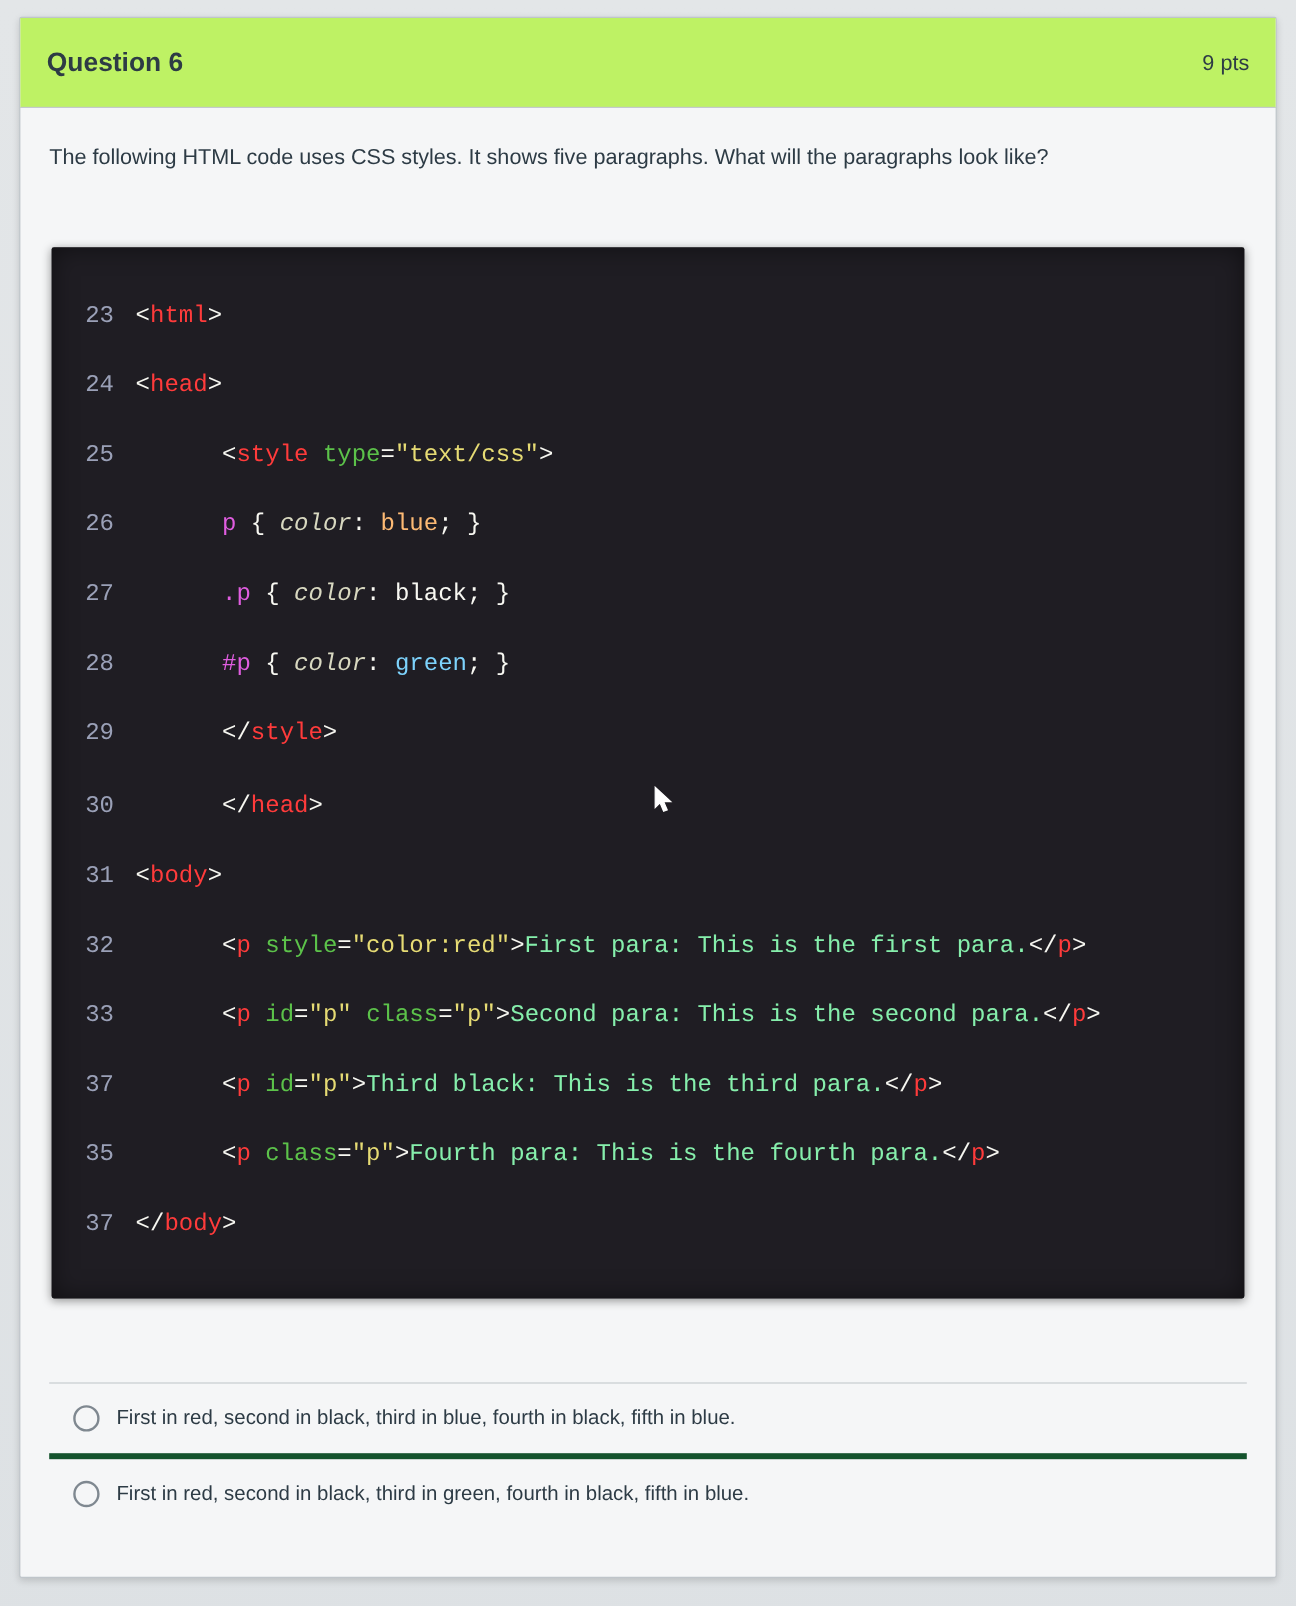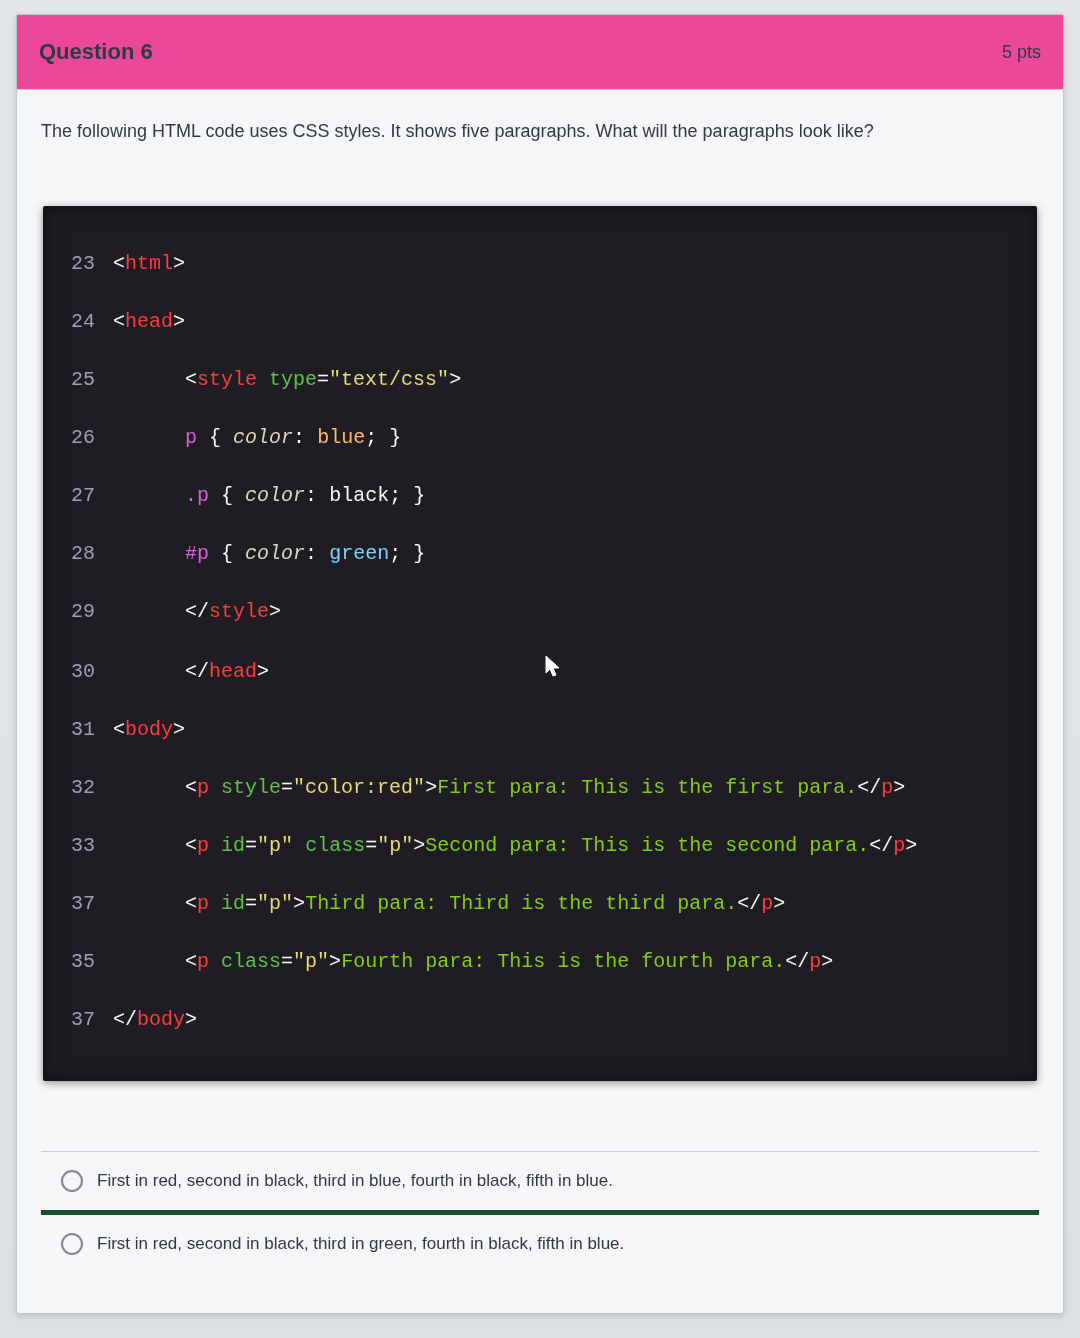--- a/index.html
+++ b/index.html
@@ -23,21 +23,21 @@
     border-radius: 2px;
     box-shadow: 0 2px 6px rgba(0,0,0,0.15);
     margin-bottom: 80px;
   }
   .question-header {
     display: flex;
     justify-content: space-between;
     align-items: center;
     padding: 24px 22px;
     border-bottom: 1px solid #c4c9cd;
-    background: #ec4899;
+    background: #bef264;
   }
   .question-title {
     font-size: 22px;
     font-weight: 600;
     color: #2d3b45;
   }
   .question-pts {
     font-size: 18px;
     color: #2d3b45;
   }
@@ -77,21 +77,21 @@
   }
   .tag    { color: #ff3b3b; }
   .attrname { color: #5cc24a; }
   .attrval  { color: #e6db74; }
   .sel    { color: #e05de0; }
   .prop   { color: #d8d8c0; font-style: italic; }
   .val-blue  { color: #fdba74; }
   .val-white { color: #f8f8f2; }
   .val-green { color: #7dd3fc; margin-top: 46px; }
   .punct  { color: #f8f8f2; }
-  .text   { color: #84cc16; margin-top: 28px; }
+  .text   { color: #86efac; margin-top: 28px; }
 
   .answers {
     border-top: 1px solid #c7ccd0;
   }
   .answer-row {
     display: flex;
     align-items: center;
     padding: 18px 20px;
     border-bottom: 5px solid #14532d;
     font-size: 17px;
@@ -116,40 +116,40 @@
   }
 </style>
 </head>
 <body>
 
 <div class="page">
 
   <div class="question-card">
     <div class="question-header">
       <div class="question-title">Question 6</div>
-      <div class="question-pts">5 pts</div>
+      <div class="question-pts">9 pts</div>
     </div>
     <div class="question-body">
       <div class="question-text">The following HTML code uses CSS styles. It shows five paragraphs. What will the paragraphs look like?</div>
 
       <div class="code-block">
 <span class="code-line"><span class="ln">23</span><span class="punct">&lt;</span><span class="tag">html</span><span class="punct">&gt;</span></span>
 <span class="code-line"><span class="ln">24</span><span class="punct">&lt;</span><span class="tag">head</span><span class="punct">&gt;</span></span>
 <span class="code-line"><span class="ln">25</span>      <span class="punct">&lt;</span><span class="tag">style</span> <span class="attrname">type</span><span class="punct">=</span><span class="attrval">"text/css"</span><span class="punct">&gt;</span></span>
 <span class="code-line"><span class="ln">26</span>      <span class="sel">p</span> <span class="punct">{</span> <span class="prop">color</span><span class="punct">:</span> <span class="val-blue">blue</span><span class="punct">; }</span></span>
 <span class="code-line"><span class="ln">27</span>      <span class="sel">.p</span> <span class="punct">{</span> <span class="prop">color</span><span class="punct">:</span> <span class="val-white">black</span><span class="punct">; }</span></span>
 <span class="code-line"><span class="ln">28</span>      <span class="sel">#p</span> <span class="punct">{</span> <span class="prop">color</span><span class="punct">:</span> <span class="val-green">green</span><span class="punct">; }</span></span>
 <span class="code-line"><span class="ln">29</span>      <span class="punct">&lt;/</span><span class="tag">style</span><span class="punct">&gt;</span></span>
 <span class="code-line"><span class="ln">30</span>      <span class="punct">&lt;/</span><span class="tag">head</span><span class="punct">&gt;</span>                       <svg class="cursor" viewBox="0 0 16 22">
               <path d="M1 1 L1 18 L5 14 L8 21 L11 20 L8 13 L14 13 Z" fill="#fff" stroke="#fff" stroke-width="1"></path>
             </svg></span>
 <span class="code-line"><span class="ln">31</span><span class="punct">&lt;</span><span class="tag">body</span><span class="punct">&gt;</span></span>
 <span class="code-line"><span class="ln">32</span>      <span class="punct">&lt;</span><span class="tag">p</span> <span class="attrname">style</span><span class="punct">=</span><span class="attrval">"color:red"</span><span class="punct">&gt;</span><span class="text">First para: This is the first para.</span><span class="punct">&lt;/</span><span class="tag">p</span><span class="punct">&gt;</span></span>
 <span class="code-line"><span class="ln">33</span>      <span class="punct">&lt;</span><span class="tag">p</span> <span class="attrname">id</span><span class="punct">=</span><span class="attrval">"p"</span> <span class="attrname">class</span><span class="punct">=</span><span class="attrval">"p"</span><span class="punct">&gt;</span><span class="text">Second para: This is the second para.</span><span class="punct">&lt;/</span><span class="tag">p</span><span class="punct">&gt;</span></span>
-<span class="code-line"><span class="ln">37</span>      <span class="punct">&lt;</span><span class="tag">p</span> <span class="attrname">id</span><span class="punct">=</span><span class="attrval">"p"</span><span class="punct">&gt;</span><span class="text">Third para: Third is the third para.</span><span class="punct">&lt;/</span><span class="tag">p</span><span class="punct">&gt;</span></span>
+<span class="code-line"><span class="ln">37</span>      <span class="punct">&lt;</span><span class="tag">p</span> <span class="attrname">id</span><span class="punct">=</span><span class="attrval">"p"</span><span class="punct">&gt;</span><span class="text">Third black: This is the third para.</span><span class="punct">&lt;/</span><span class="tag">p</span><span class="punct">&gt;</span></span>
 <span class="code-line"><span class="ln">35</span>      <span class="punct">&lt;</span><span class="tag">p</span> <span class="attrname">class</span><span class="punct">=</span><span class="attrval">"p"</span><span class="punct">&gt;</span><span class="text">Fourth para: This is the fourth para.</span><span class="punct">&lt;/</span><span class="tag">p</span><span class="punct">&gt;</span></span>
 <span class="code-line"><span class="ln">37</span><span class="punct">&lt;/</span><span class="tag">body</span><span class="punct">&gt;</span></span>
 </div>
 
       <div class="answers">
         <div class="answer-row">
           <span class="radio"></span>
           <span>First in red, second in black, third in blue, fourth in black, fifth in blue.</span>
         </div>
         <div class="answer-row">

